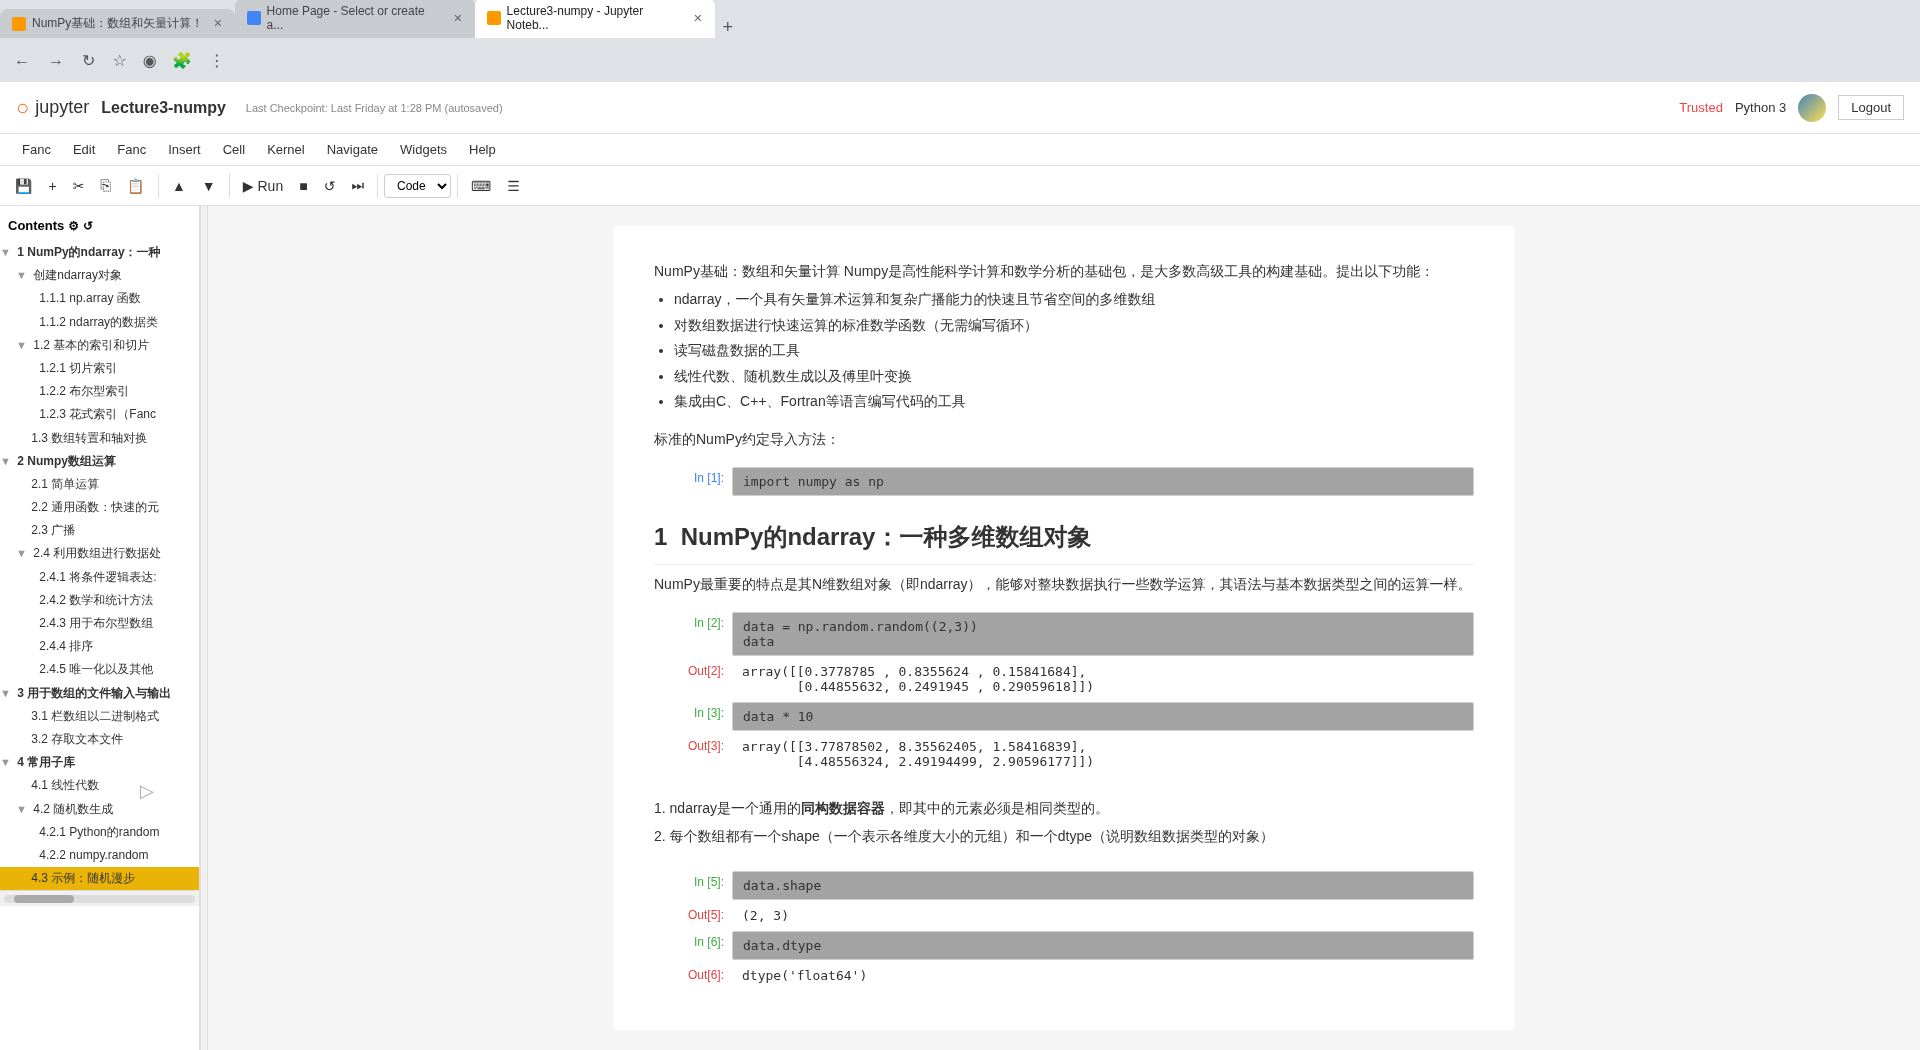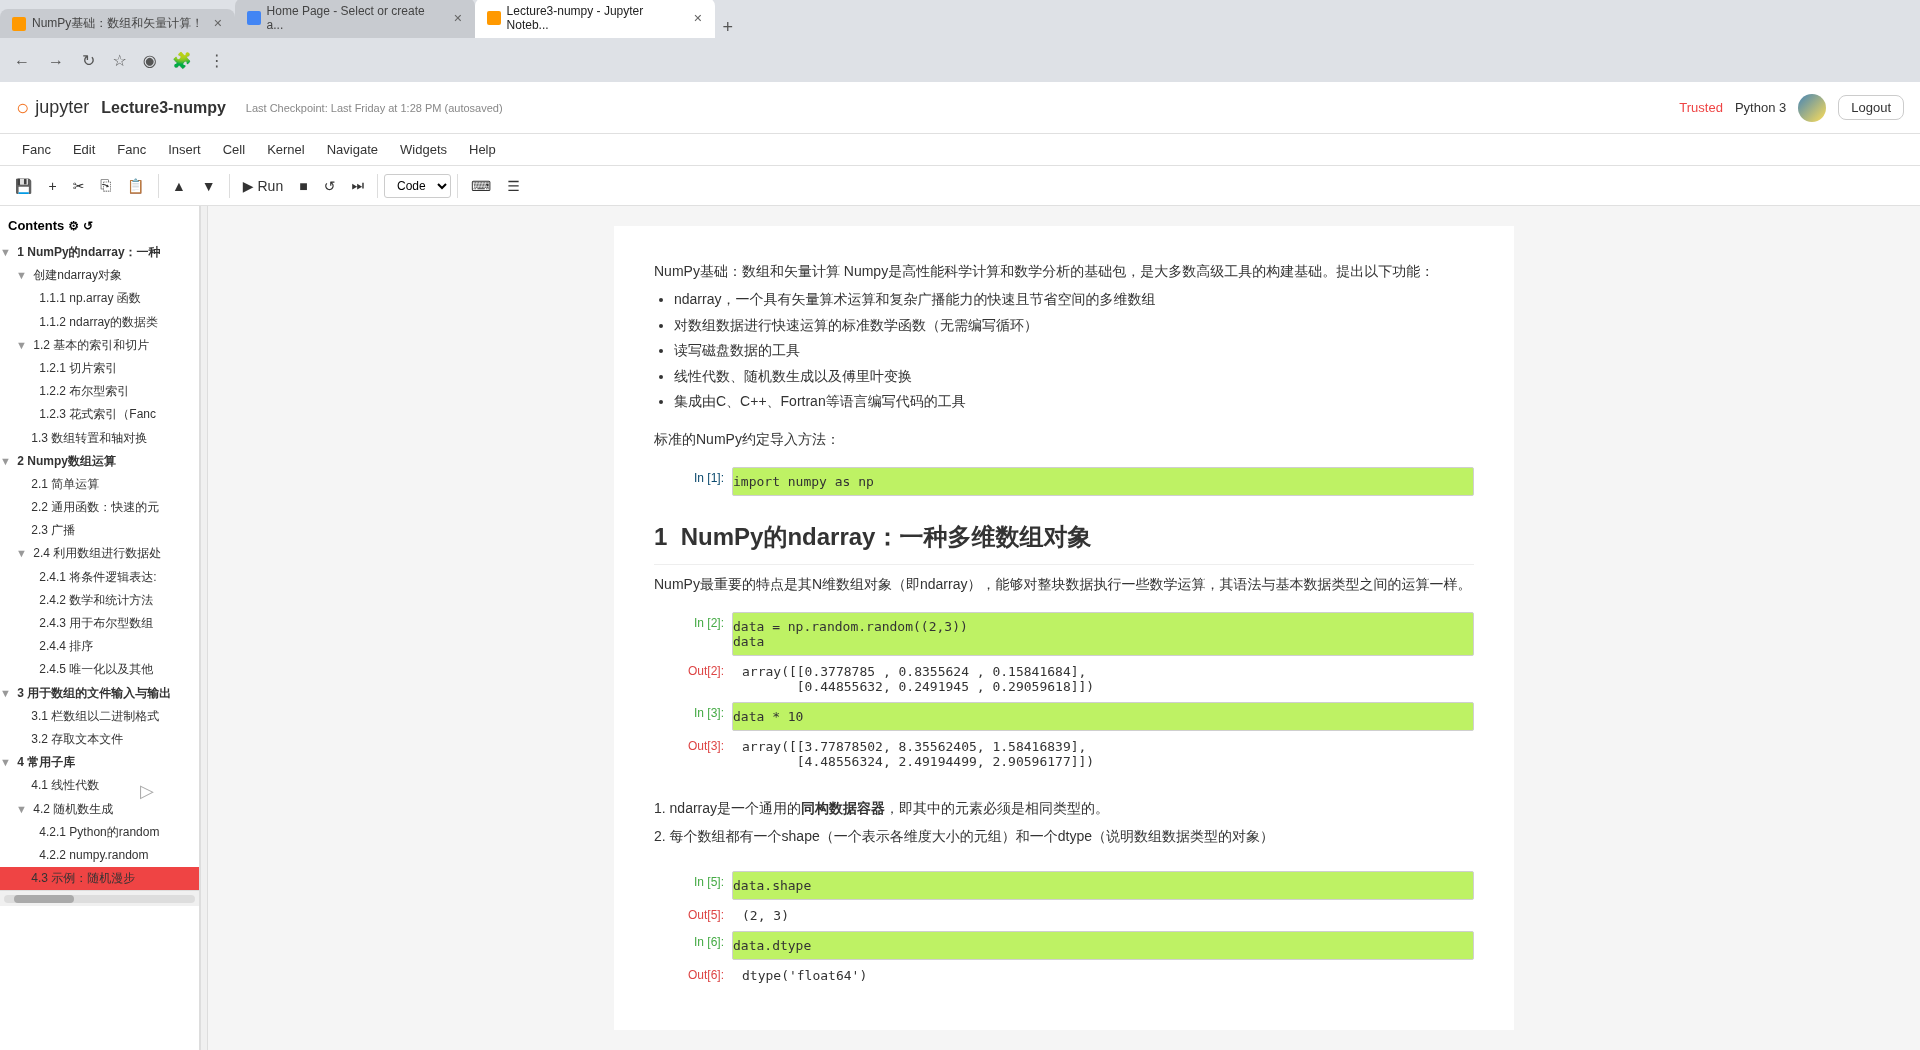--- a/index.html
+++ b/index.html
@@ -22,59 +22,59 @@
     .url-box { flex: 1; background: #fff; border-radius: 20px; padding: 6px 14px; font-size: 13px; color: #333; display: flex; align-items: center; gap: 6px; border: none; }
     .toolbar-right { display: flex; align-items: center; gap: 6px; }
     .toolbar-icon { font-size: 16px; color: #555; cursor: pointer; padding: 4px 5px; }
 
     
     .jupyter-header { background: #fff; border-bottom: 1px solid #e0e0e0; padding: 0 16px; display: flex; align-items: center; height: 52px; gap: 12px; }
     .jupyter-logo { font-size: 22px; color: #f37626; font-weight: bold; display: flex; align-items: center; gap: 6px; }
     .jupyter-logo span { color: #333; font-size: 18px; font-weight: normal; }
     .notebook-title { font-size: 16px; font-weight: bold; color: #333; }
     .checkpoint-info { font-size: 11px; color: #888; margin-left: 8px; }
-    .logout-btn { margin-left: auto; background: none; border: 1px solid #ccc; padding: 4px 12px; border-radius: 8px; cursor: pointer; font-size: 13px; color: #333; }
+    .logout-btn { margin-left: auto; background: none; border: 1px solid #ccc; padding: 4px 12px; border-radius: 0; cursor: pointer; font-size: 13px; color: #333; }
 
     
     .menu-bar { background: #fff; border-bottom: 1px solid #e0e0e0; padding: 0 12px; display: flex; align-items: center; height: 32px; gap: 2px; }
     .menu-item { padding: 4px 10px; cursor: pointer; font-size: 13px; color: #333; border-radius: 3px; }
 
     
     .toolbar { background: #fff; border-bottom: 1px solid #e0e0e0; padding: 4px 8px; display: flex; align-items: center; gap: 2px; height: 40px; }
     .tool-btn { background: none; border: 1px solid transparent; padding: 3px 6px; border-radius: 3px; cursor: pointer; font-size: 14px; color: #333; }
     .tool-sep { width: 1px; height: 24px; background: #ddd; margin: 0 4px; }
     .cell-type-select { padding: 3px 8px; border: 1px solid #ccc; border-radius: 3px; font-size: 12px; background: #fff; }
 
     
     .main-content { display: flex; height: calc(1050px - 38px - 44px - 52px - 32px - 40px); }
 
     
     .sidebar { width: 200px; background: #fff; border-right: 1px solid #ddd; overflow-y: auto; padding: 8px 0; font-size: 12px; flex-shrink: 0; }
     .sidebar-header { display: flex; align-items: center; padding: 4px 8px 8px 8px; font-size: 13px; font-weight: bold; gap: 4px; }
     .sidebar-item { padding: 2px 8px; cursor: pointer; line-height: 1.6; color: #333; white-space: nowrap; overflow: hidden; text-overflow: ellipsis; }
-    .sidebar-item.highlighted { background: #ef4444; }
+    .sidebar-item.highlighted { background: #eab308; }
     .sidebar-item.l1 { font-weight: bold; padding-left: 0; }
     .sidebar-item.l2 { padding-left: 16px; }
     .sidebar-item.l3 { padding-left: 24px; }
     .sidebar-toggle { font-size: 11px; color: #999; margin-right: 3px; }
     .sidebar-expand { width: 12px; display: inline-block; }
     .sidebar-resize { width: 8px; background: #f0f0f0; cursor: col-resize; border-left: 1px solid #ddd; border-right: 1px solid #ddd; flex-shrink: 0; }
 
     
     .notebook-area { flex: 1; overflow-y: auto; background: #f5f5f5; padding: 20px 0; }
     .notebook-container { max-width: 900px; margin: 0 auto; background: #fff; padding: 20px 40px; min-height: 100%; }
     .text-cell { padding: 8px 0; font-size: 14px; color: #333; line-height: 1.6; }
     .text-cell h1 { font-size: 24px; font-weight: bold; border-bottom: 1px solid #eee; padding-bottom: 8px; margin: 12px 0 8px 0; }
     .text-cell p { margin: 6px 0; }
     .text-cell ul { margin: 4px 0 16px 20px; }
     .text-cell li { margin: 3px 0; }
     
     .code-cell { display: flex; flex-direction: column; }
     .cell-label { font-size: 12px; color: #999; white-space: nowrap; min-width: 70px; text-align: right; padding-top: 4px; }
-    .code-box { flex: 1; background: #bef264; border: 1px solid #cfcfcf; border-radius: 2px; padding: 6px 0; font-family: monospace; font-size: 13px; color: #333; }
+    .code-box { flex: 1; background: #a3a3a3; border: 1px solid #cfcfcf; border-radius: 2px; padding: 6px 10px; font-family: monospace; font-size: 13px; color: #333; }
     .output-box { flex: 1; background: #fff; padding: 4px 10px; font-family: monospace; font-size: 13px; color: #333; }
 
     .cell-row { display: flex; align-items: flex-start; gap: 8px; margin: 2px 0; }
 
     
     .bottom-scroll { height: 16px; background: #f0f0f0; border-top: 1px solid #ddd; display: flex; align-items: center; padding: 0 4px; }
     .scroll-track { flex: 1; height: 8px; background: #ddd; border-radius: 4px; position: relative; }
     .scroll-thumb { width: 60px; height: 8px; background: #aaa; border-radius: 4px; position: absolute; left: 10px; }
   </style>
 </head>
@@ -309,21 +309,21 @@
           <li>对数组数据进行快速运算的标准数学函数（无需编写循环）</li>
           <li>读写磁盘数据的工具</li>
           <li>线性代数、随机数生成以及傅里叶变换</li>
           <li>集成由C、C++、Fortran等语言编写代码的工具</li>
         </ul>
         <p style="margin-top:10px;">标准的NumPy约定导入方法：</p>
       </div>
 
       <div class="code-cell">
         <div class="cell-row">
-          <span class="cell-label" style="color:#0c4a6e;">
+          <span class="cell-label" style="color:#3b82f6;">
             <span>In [1]:</span>
           </span>
           <div class="code-box">
             <span>import numpy as np</span>
           </div>
         </div>
       </div>
 
       <div class="text-cell">
         <h1>

